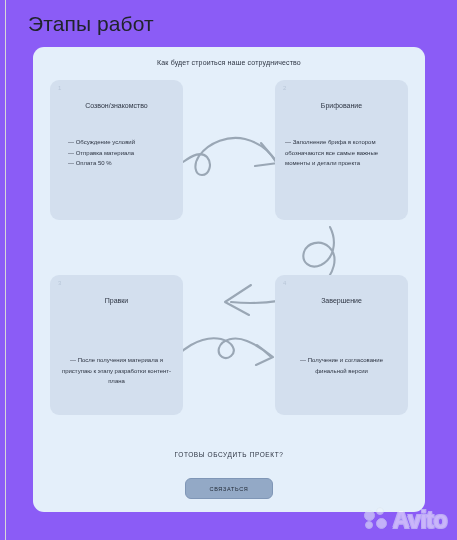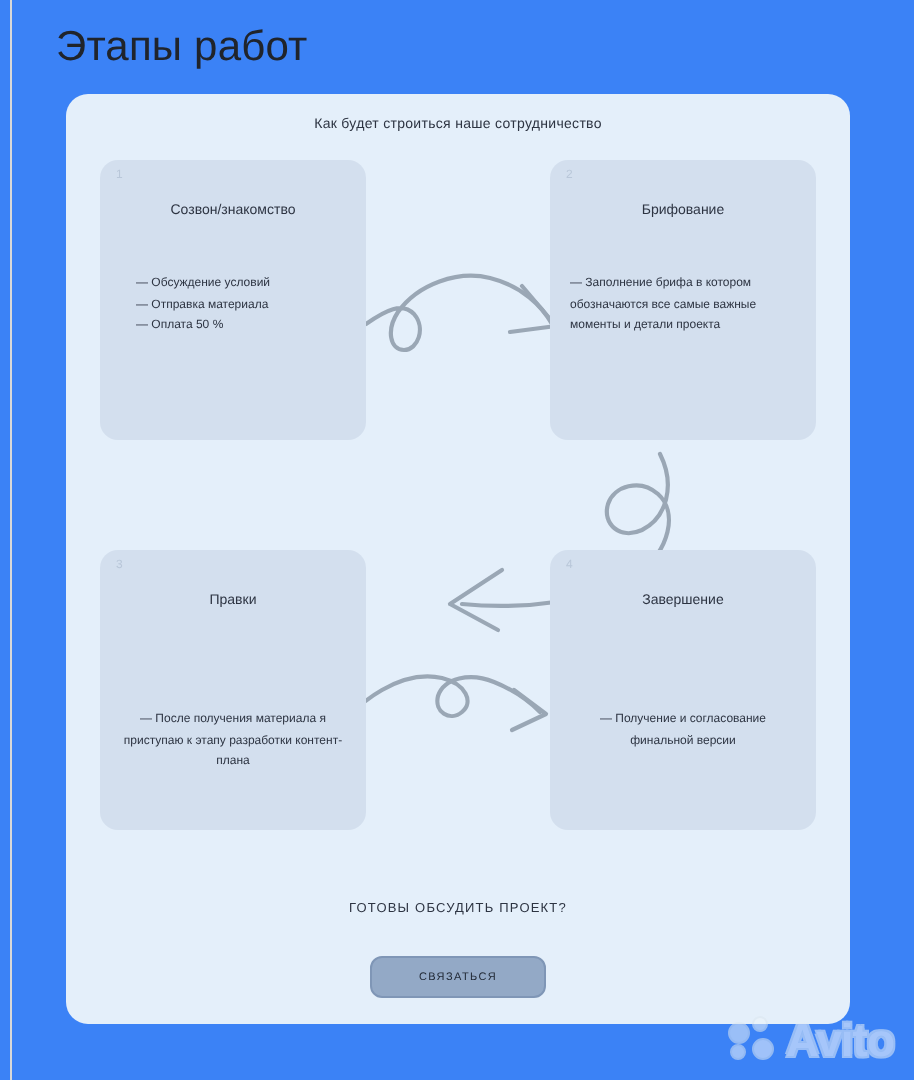--- a/index.html
+++ b/index.html
@@ -7,21 +7,21 @@
   html, body {
     width:457px; height:540px;
     background:#ffffff;
     font-family:"Liberation Sans", sans-serif;
     overflow:hidden;
   }
 
   #root {
     position:relative;
     width:457px; height:540px;
-    background:#3b82f6;
+    background:#8b5cf6;
   }
 
   
   .left-rule {
     position:absolute; left:5px; top:0;
     width:1px; height:540px;
     background:#d8d8d8;
   }
 
   .page-title {
@@ -120,21 +120,21 @@
     font-size:5.5px;
     letter-spacing:0.7px;
     color:#1f2733;
     cursor:pointer;
   }
 
   
   .watermark {
     position:absolute;
     right:10px; bottom:6px;
-    display:flex; align-items:center; gap:3px;
+    display:flex; gap:3px;
     opacity:0.55;
   }
   .wm-dots { position:relative; width:26px; height:26px; }
   .wm-dots i {
     position:absolute; border-radius:50%; display:block;
   }
   .wm-d1 { left:0;   top:3px;  width:11px; height:11px; background:#e8f1f8; border:1px solid #dce7f0; }
   .wm-d2 { left:12px;top:0;    width:8px;  height:8px;  background:#eef5fa; border:1px solid #dce7f0; }
   .wm-d3 { left:1px; top:14px; width:8px;  height:8px;  background:#eef5fa; border:1px solid #dce7f0; }
   .wm-d4 { left:12px;top:11px; width:11px; height:11px; background:#f3f8fc; border:1px solid #dce7f0; }

